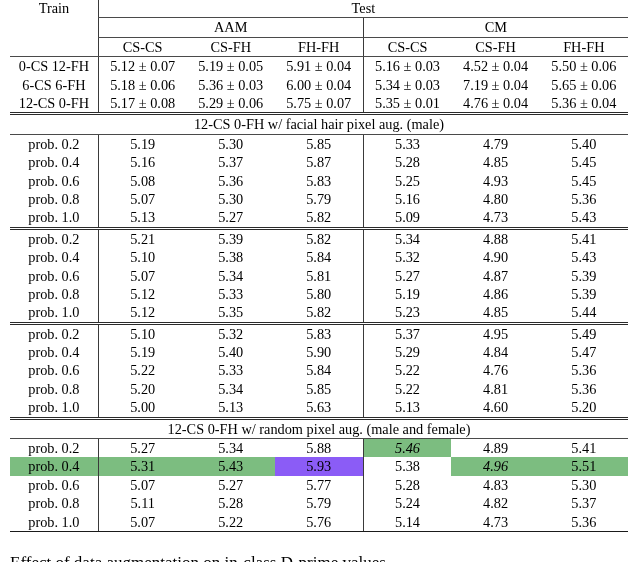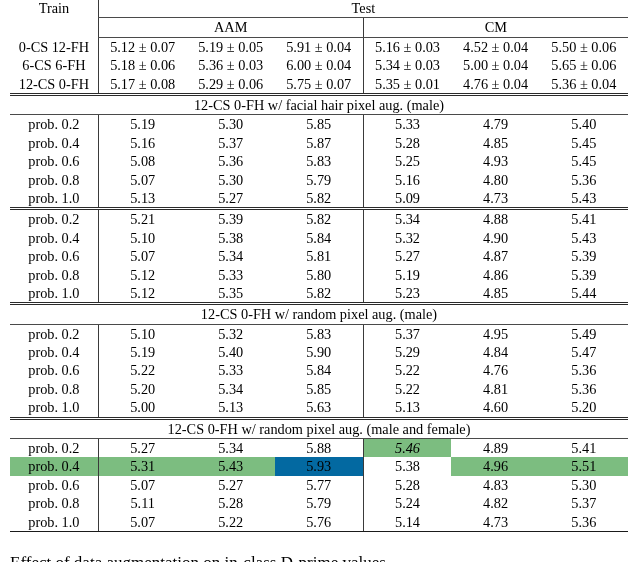--- a/index.html
+++ b/index.html
@@ -97,39 +97,48 @@
       <td>Train</td>
       <td class="vdiv-l cmid-test" colspan="6">Test</td>
     </tr>
 
     <tr>
       <td></td>
       <td class="vdiv-l cmid" colspan="3">AAM</td>
       <td class="vdiv-l cmid" colspan="3">CM</td>
     </tr>
 
+    <tr class="rule-thin">
+      <td></td>
+      <td class="vdiv-l">CS-CS</td>
+      <td>CS-FH</td>
+      <td>FH-FH</td>
+      <td class="vdiv-l">CS-CS</td>
+      <td>CS-FH</td>
+      <td>FH-FH</td>
+    </tr>
 
     </tbody>
       <tbody id="tbody-dynamic">
         <tr>
           <td>0-CS 12-FH</td>
           <td class="vdiv-l">5.12 ± 0.07</td>
           <td>5.19 ± 0.05</td>
           <td>5.91 ± 0.04</td>
           <td class="vdiv-l">5.16 ± 0.03</td>
           <td>4.52 ± 0.04</td>
           <td>5.50 ± 0.06</td>
         </tr>
         <tr>
           <td>6-CS 6-FH</td>
           <td class="vdiv-l">5.18 ± 0.06</td>
           <td>5.36 ± 0.03</td>
           <td>6.00 ± 0.04</td>
           <td class="vdiv-l">5.34 ± 0.03</td>
-          <td>5.00 ± 0.04</td>
+          <td>7.19 ± 0.04</td>
           <td>5.65 ± 0.06</td>
         </tr>
         <tr class="rule-double">
           <td>12-CS 0-FH</td>
           <td class="vdiv-l">5.17 ± 0.08</td>
           <td>5.29 ± 0.06</td>
           <td>5.75 ± 0.07</td>
           <td class="vdiv-l">5.35 ± 0.01</td>
           <td>4.76 ± 0.04</td>
           <td>5.36 ± 0.04</td>
@@ -220,23 +229,20 @@
         </tr>
         <tr class="rule-double">
           <td>prob. 1.0</td>
           <td class="vdiv-l">5.12</td>
           <td>5.35</td>
           <td>5.82</td>
           <td class="vdiv-l">5.23</td>
           <td>4.85</td>
           <td>5.44</td>
         </tr>
-        <tr class="rule-thin">
-          <td class="grouphdr" colspan="7">12-CS 0-FH w/ random pixel aug. (male)</td>
-        </tr>
         <tr>
           <td>prob. 0.2</td>
           <td class="vdiv-l">5.10</td>
           <td>5.32</td>
           <td>5.83</td>
           <td class="vdiv-l">5.37</td>
           <td>4.95</td>
           <td>5.49</td>
         </tr>
         <tr>
@@ -284,23 +290,23 @@
           <td>5.34</td>
           <td>5.88</td>
           <td class="vdiv-l hl" style="background: rgb(124, 189, 128); font-style: italic;">5.46</td>
           <td>4.89</td>
           <td>5.41</td>
         </tr>
         <tr>
           <td class="hl" style="background: rgb(124, 189, 128);">prob. 0.4</td>
           <td class="vdiv-l hl" style="background: rgb(124, 189, 128);">5.31</td>
           <td class="hl" style="background: rgb(124, 189, 128);">5.43</td>
-          <td class="hl" style="background: #0369a1;">5.93</td>
+          <td class="hl" style="background: #8b5cf6;">5.93</td>
           <td class="vdiv-l">5.38</td>
-          <td class="hl" style="background: rgb(124, 189, 128);">4.96</td>
+          <td class="hl" style="background: rgb(124, 189, 128); font-style: italic;">4.96</td>
           <td class="hl" style="background: rgb(124, 189, 128);">5.51</td>
         </tr>
         <tr>
           <td>prob. 0.6</td>
           <td class="vdiv-l">5.07</td>
           <td>5.27</td>
           <td>5.77</td>
           <td class="vdiv-l">5.28</td>
           <td>4.83</td>
           <td>5.30</td>

